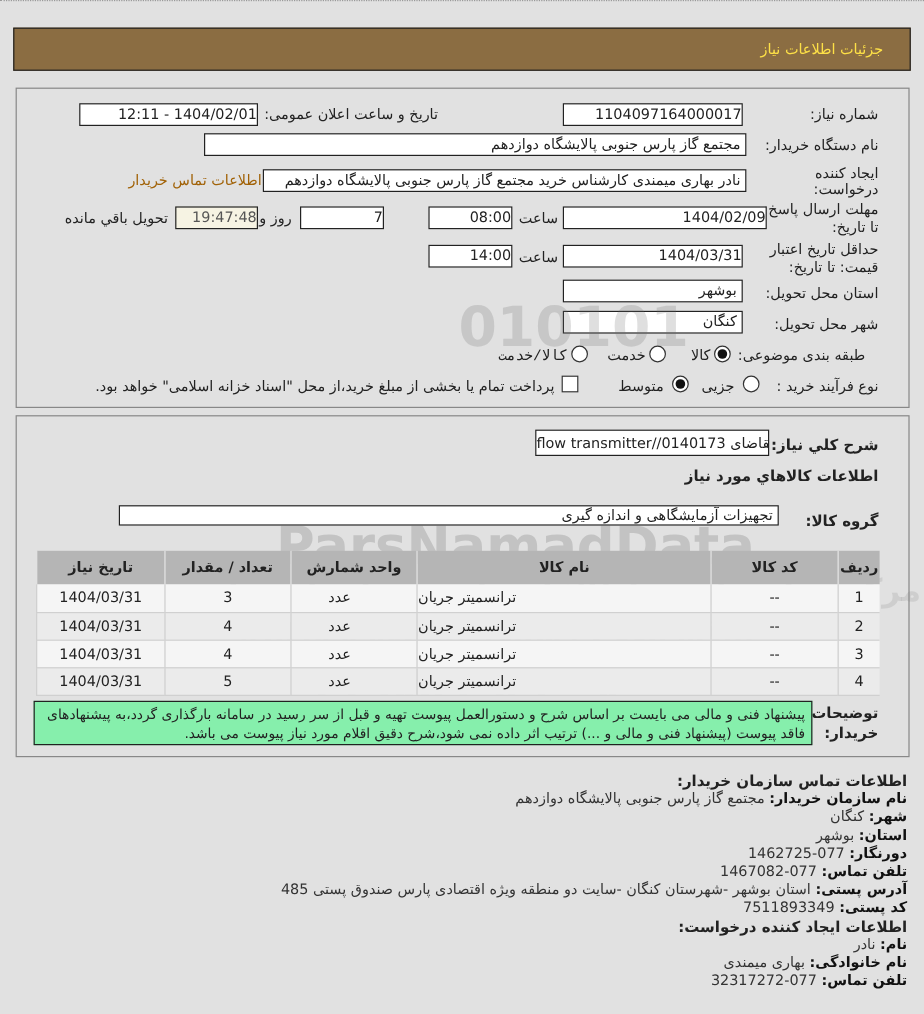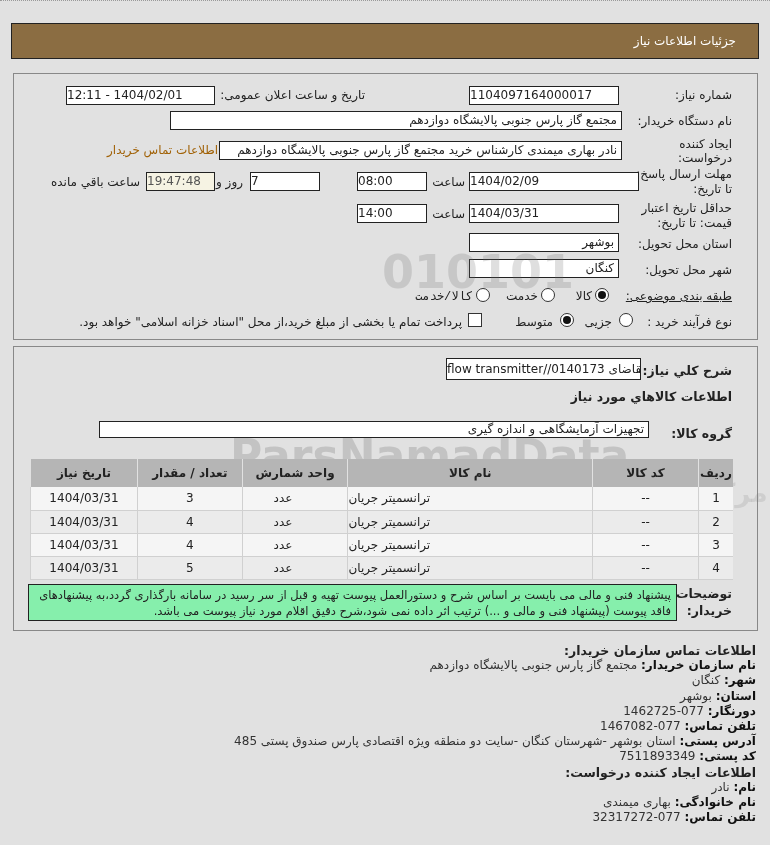--- a/index.html
+++ b/index.html
@@ -2,31 +2,31 @@
 <html><head>
 <meta charset="utf-8">
 <style>
   * { box-sizing: border-box; margin: 0; padding: 0; }
   html, body { width: 770px; height: 845px; background: #e1e1e1; overflow: hidden; }
   body { font-family: "DejaVu Sans", sans-serif; font-size: 12px; color: #222; direction: rtl; position: relative; }
 
   .topline { position: absolute; left: 0; top: 0; width: 770px; height: 3px; border-top: 1px dotted #999; }
 
   .header-bar { position: absolute; left: 11px; top: 23px; width: 497px; height: 36px; width: 748px;
-    background: #8b6d42; border: 1px solid #222; color: #ffffff; font-size: 12px; }
+    background: #8b6d42; border: 1px solid #222; color: #fde047; font-size: 12px; }
   .header-bar span { position: absolute; right: 22px; top: 10px; }
 
   .panel { position: absolute; border: 1px solid #888; background: #e1e1e1; }
   .panel1 { left: 13px; top: 73px; width: 745px; height: 267px; }
   .panel2 { left: 13px; top: 346px; width: 745px; height: 285px; }
 
   .lbl { position: absolute; font-size: 12px; color: #222; white-space: nowrap; text-align: right; }
   .lbl.b { font-weight: bold; font-size: 12.5px; }
   .box { position: absolute; background: #fff; border: 1px solid #222; height: 19px; font-size: 12px;
-    line-height: 17px; text-align: left; white-space: nowrap; overflow: hidden; }
+    line-height: 17px; text-align: right; white-space: nowrap; overflow: hidden; }
   .box.r { text-align: right; padding-right: 4px; }
   .box.rem { background: #f6f3e3; color: #555; }
   .link { position: absolute; color: #a16207; font-size: 12px; white-space: nowrap; cursor: pointer; }
 
   .radio { position: absolute; width: 14px; height: 14px; border-radius: 50%; border: 1px solid #333; background: #fff; }
   .radio.on::after { content: ""; position: absolute; left: 2px; top: 2px; width: 8px; height: 8px; border-radius: 50%; background: #111; }
   .check { position: absolute; width: 14px; height: 14px; border: 1px solid #333; background: #fff; }
 
   table.items { position: absolute; left: 30px; top: 459px; width: 703px; border-collapse: collapse; font-size: 12px; }
   table.items th { background: #b5b5b5; font-weight: bold; height: 28px; border-left: 1px solid #e1e1e1; color: #222; }
@@ -73,35 +73,35 @@
 <div class="link" style="left:107px; top:143px;">اطلاعات تماس خریدار</div>
 
 <div class="lbl" style="right:38px; top:167px;">مهلت ارسال پاسخ:</div>
 <div class="lbl" style="right:38px; top:182px;">تا تاریخ:</div>
 <div class="box" style="left:469px; top:172px; width:170px;">1404/02/09</div>
 <div class="lbl" style="right:305px; top:175px;">ساعت</div>
 <div class="box" style="left:357px; top:172px; width:70px;">08:00</div>
 <div class="box" style="left:250px; top:172px; width:70px;">7</div>
 <div class="lbl" style="right:527px; top:175px;">روز و</div>
 <div class="box rem" style="left:146px; top:172px; width:69px;">19:47:48</div>
-<div class="lbl" style="right:630px; top:175px;">ساعت باقي مانده</div>
+<div class="lbl" style="right:630px; top:175px;">تحویل باقي مانده</div>
 
 <div class="lbl" style="right:38px; top:201px;">حداقل تاریخ اعتبار</div>
 <div class="lbl" style="right:38px; top:216px;">قیمت: تا تاریخ:</div>
 <div class="box" style="left:469px; top:204px; width:150px;">1404/03/31</div>
 <div class="lbl" style="right:305px; top:207px;">ساعت</div>
 <div class="box" style="left:357px; top:204px; width:70px;">14:00</div>
 
 <div class="lbl" style="right:38px; top:237px;">استان محل تحویل:</div>
 <div class="box r" style="left:469px; top:233px; width:150px;">بوشهر</div>
 
 <div class="lbl" style="right:38px; top:263px;">شهر محل تحویل:</div>
 <div class="box r" style="left:469px; top:259px; width:150px;">کنگان</div>
 
-<div class="lbl" style="right:38px; top:289px;text-decoration:underline;">طبقه بندی موضوعی:</div>
+<div class="lbl" style="right:49px; top:289px;">طبقه بندی موضوعی:</div>
 <div class="radio on" style="left:595px; top:288px;"></div>
 <div class="lbl" style="right:178px; top:289px;">کالا</div>
 <div class="radio" style="left:541px; top:288px;"></div>
 <div class="lbl" style="right:232px; top:289px;">خدمت</div>
 <div class="radio" style="left:476px; top:288px;"></div>
 <div class="lbl" style="right:297px; top:289px;font-family:Liberation Mono, monospace;">کالا/خدمت</div>
 
 <div class="lbl" style="right:38px; top:315px;">نوع فرآیند خرید :</div>
 <div class="radio" style="left:619px; top:313px;"></div>
 <div class="lbl" style="right:158px; top:315px;">جزیی</div>

